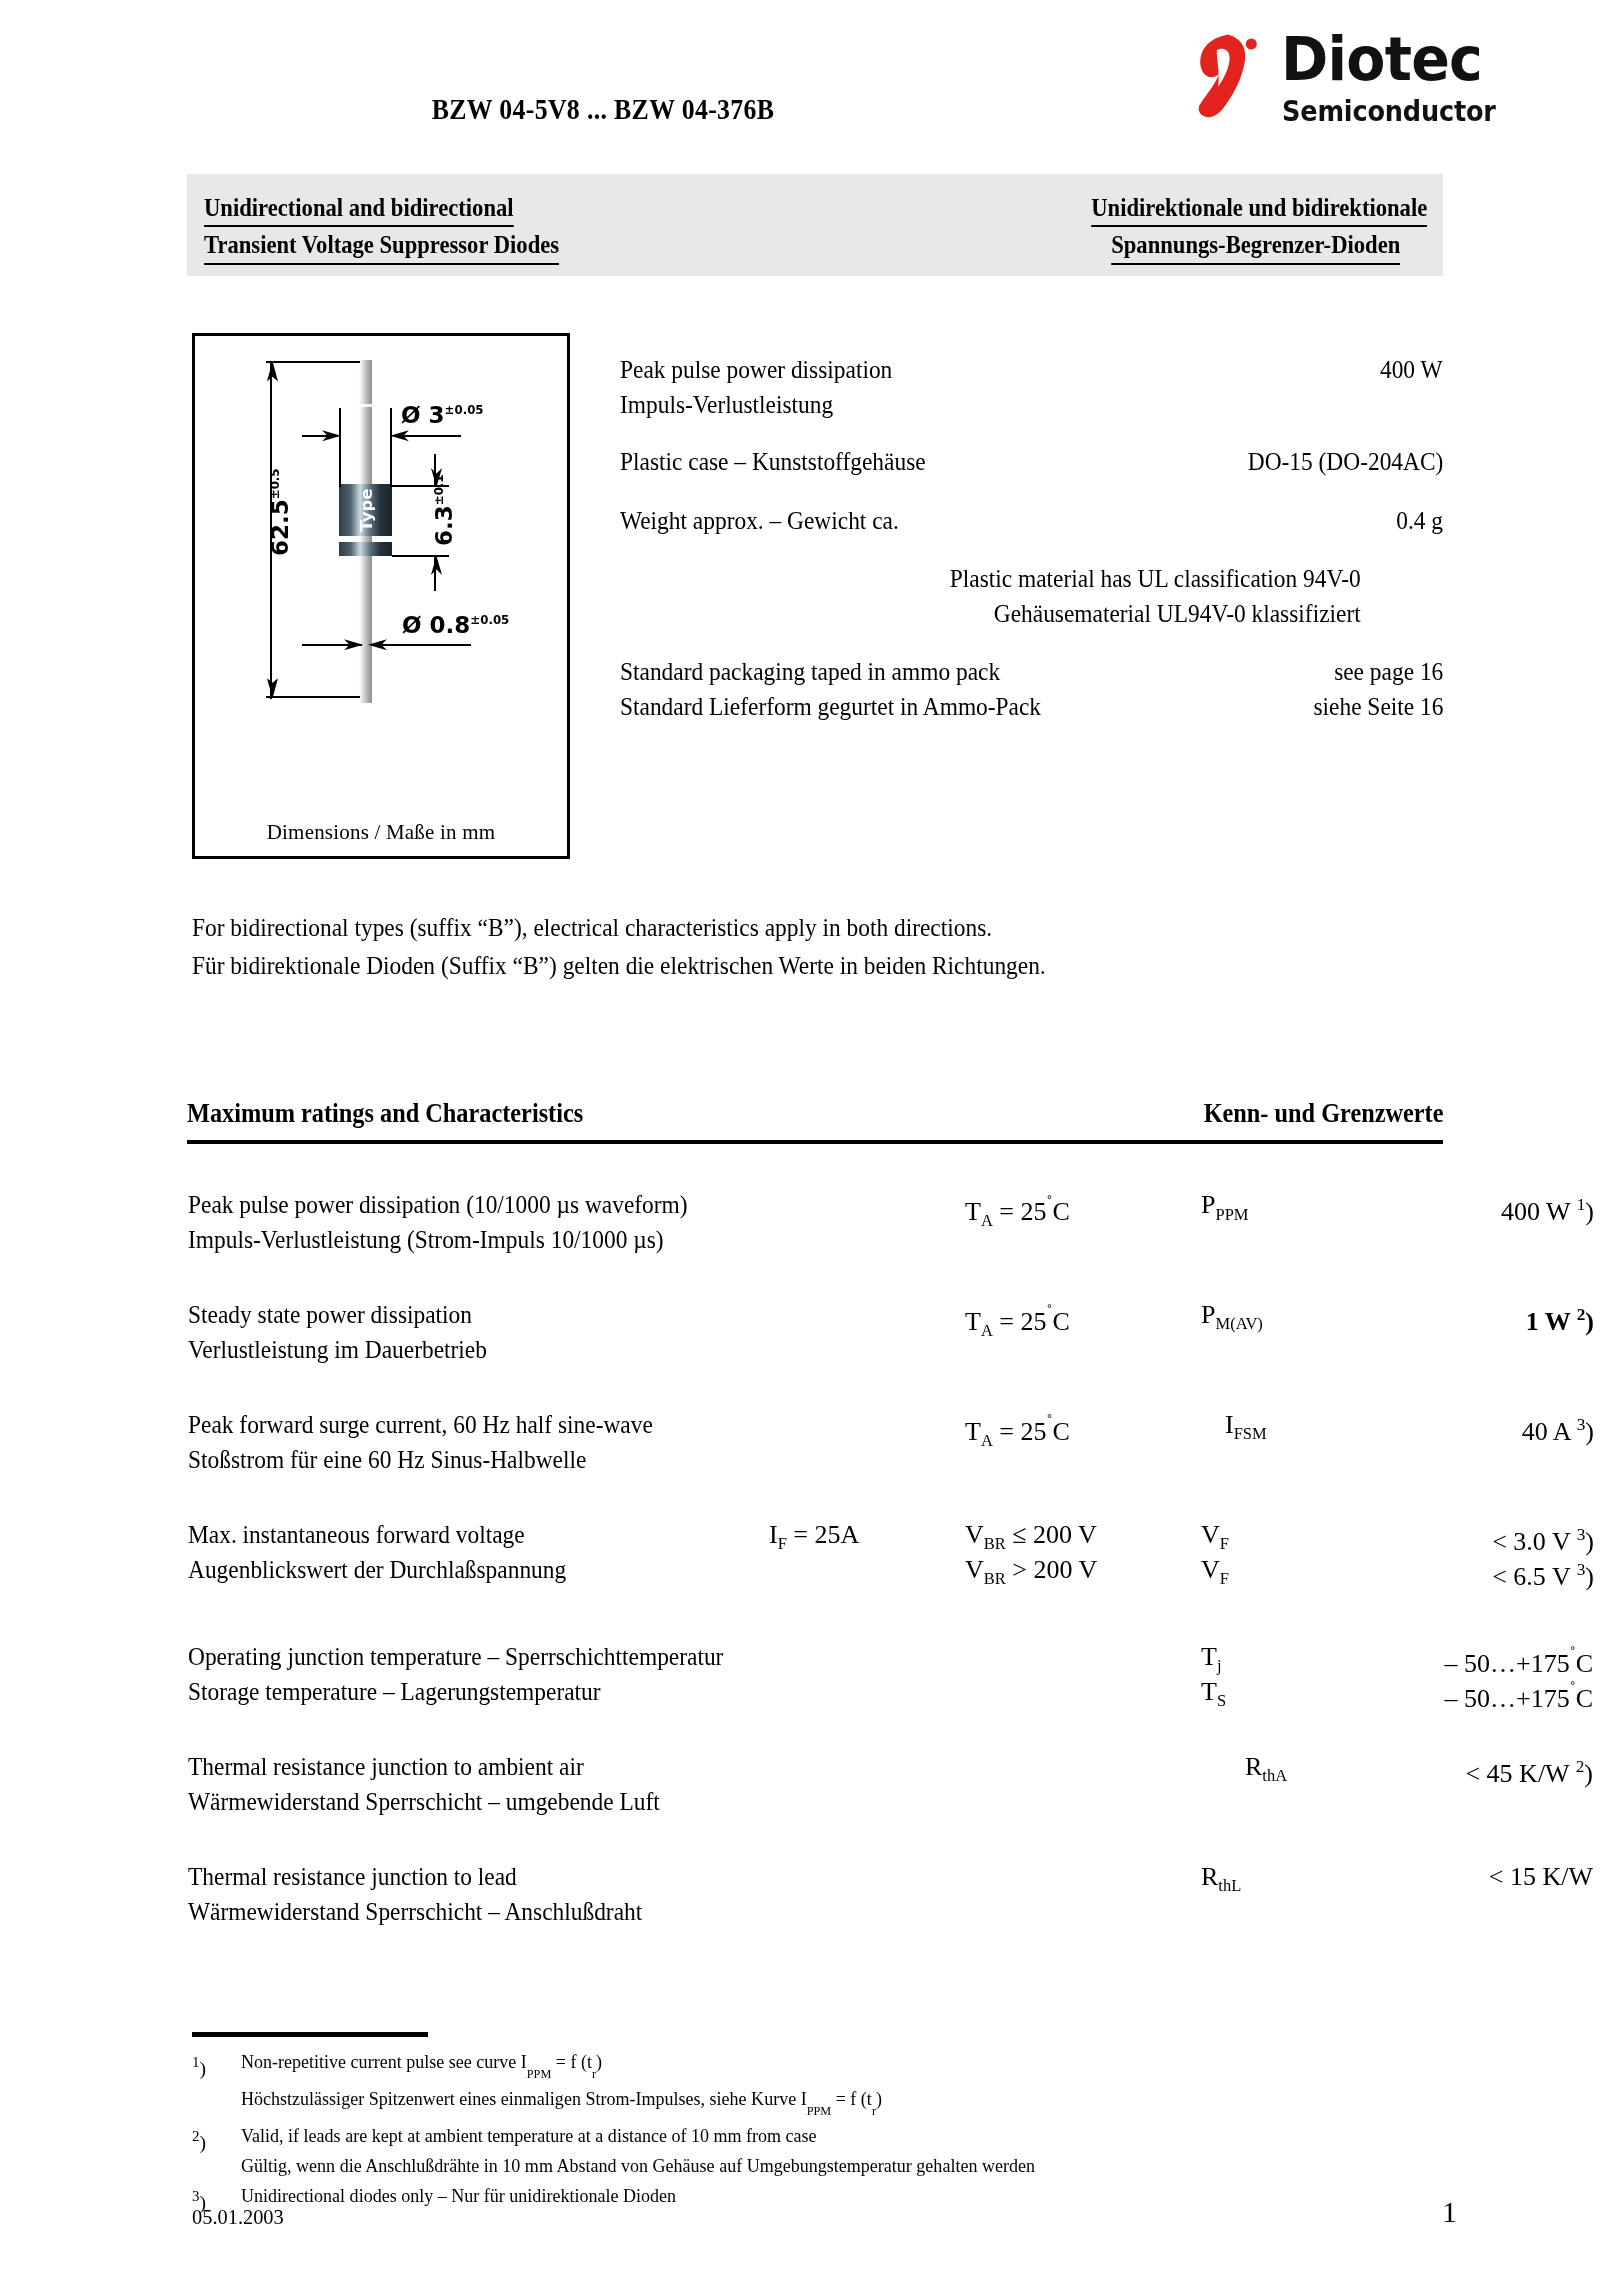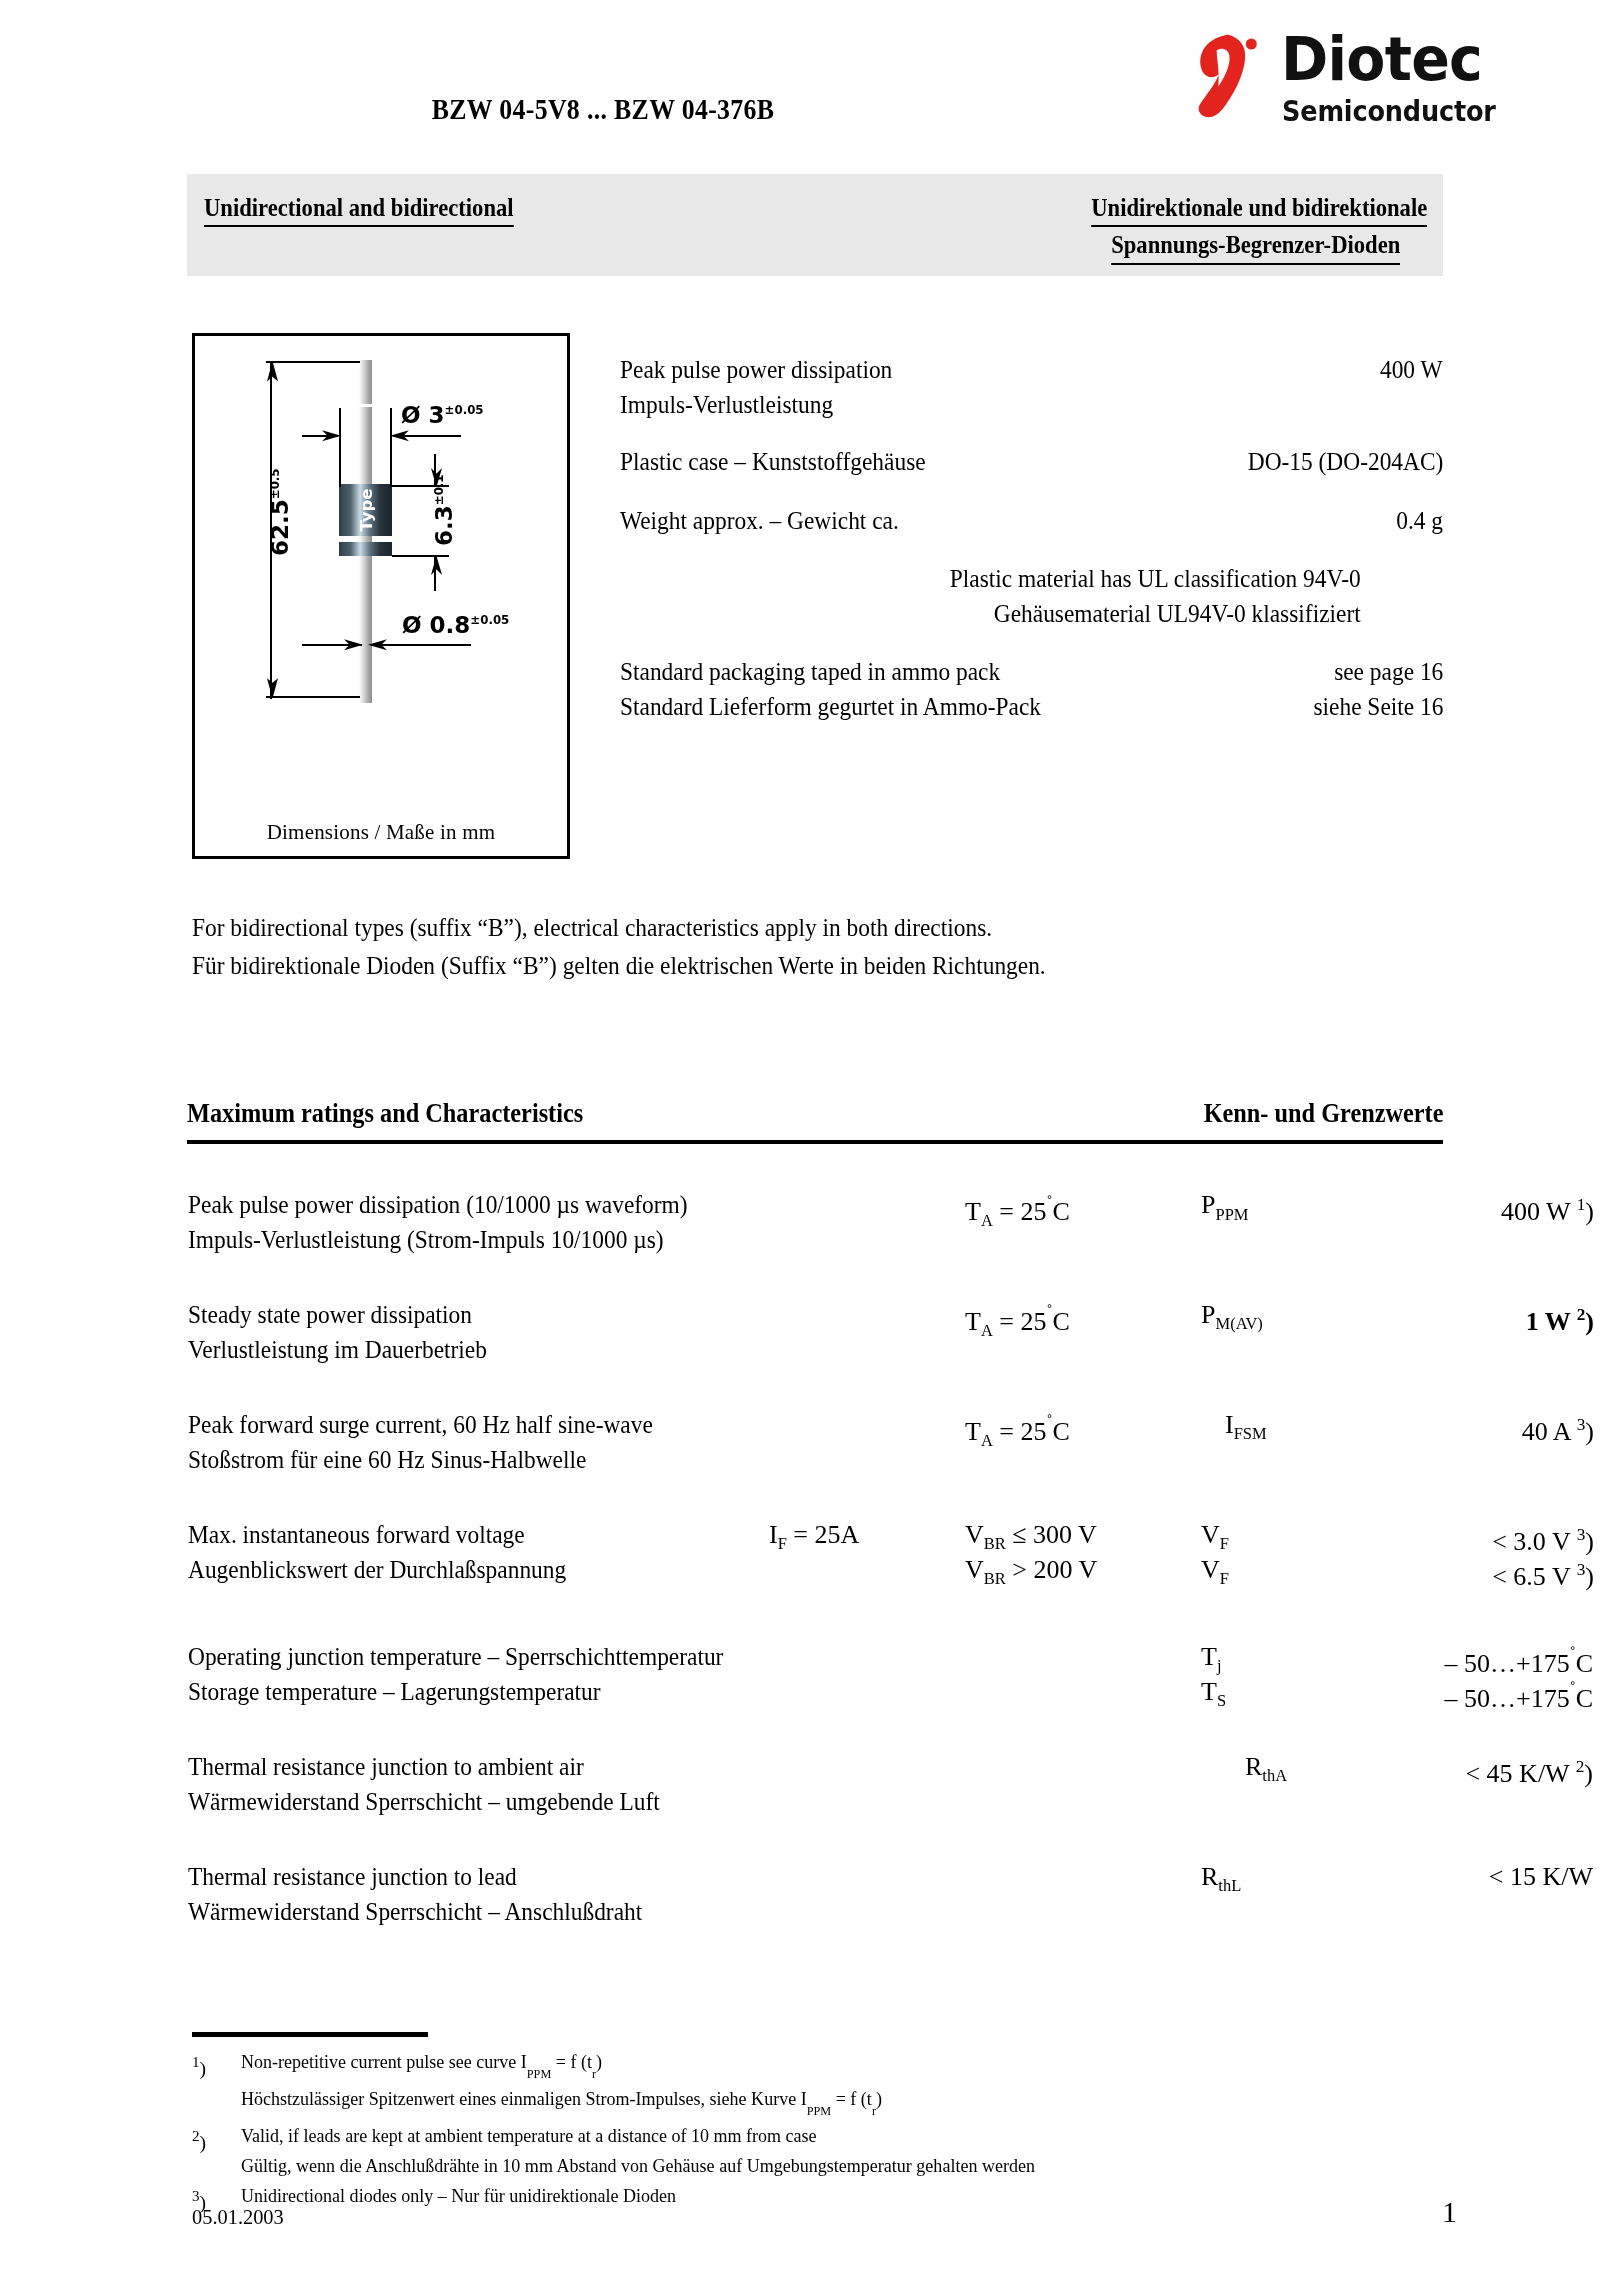--- a/index.html
+++ b/index.html
@@ -314,20 +314,21 @@
                M30 22 C36 18 44 20 46 28 C48 38 42 54 32 68 C34 50 30 34 30 22 Z" fill="#e3231e"></path>
       <circle cx="74" cy="14" r="7" fill="#e3231e"></circle>
     </svg>
     <div class="logo-word">Diotec</div>
     <div class="logo-sub">Semiconductor</div>
   </div>
 
   <div class="headband">
     <div class="hb-col hb-left">
       <div><span>Unidirectional and bidirectional</span></div>
+      <div><span>Transient Voltage Suppressor Diodes</span></div>
     </div>
     <div class="hb-col hb-right">
       <div><span>Unidirektionale und bidirektionale</span></div>
       <div><span>Spannungs-Begrenzer-Dioden</span></div>
     </div>
   </div>
 
   <div class="drawbox">
 
     <div class="lead lead-top"></div>
@@ -465,21 +466,21 @@
       <span class="cell" style="left:1013px; top:237px;margin-left:24px;"><span>I</span><sub>FSM</sub></span>
       <span class="cell" style="left:1170px; top:237px; width:236px; text-align:right;"><span>40 A</span> <sup>3</sup>)</span>
     </div>
 
     <div class="rrow">
       <span class="cell shrink" style="left:0; top:347px; max-width:550px;">Max. instantaneous forward voltage</span>
       <span class="cell shrink" style="left:0; top:382px; max-width:550px;">Augenblickswert der Durchlaßspannung</span>
 
       <span class="cell" style="left:581px; top:347px;"><span>I</span><sub>F</sub><span> = 25A</span></span>
 
-      <span class="cell" style="left:777px; top:347px;"><span>V</span><sub>BR</sub><span> ≤ 300 V</span></span>
+      <span class="cell" style="left:777px; top:347px;"><span>V</span><sub>BR</sub><span> ≤ 200 V</span></span>
       <span class="cell" style="left:1013px; top:347px;"><span>V</span><sub>F</sub></span>
       <span class="cell" style="left:1170px; top:347px; width:236px; text-align:right;"><span>&lt; 3.0 V</span> <sup>3</sup>)</span>
 
       <span class="cell" style="left:777px; top:382px;"><span>V</span><sub>BR</sub><span> &gt; 200 V</span></span>
       <span class="cell" style="left:1013px; top:382px;"><span>V</span><sub>F</sub></span>
       <span class="cell" style="left:1170px; top:382px; width:236px; text-align:right;"><span>&lt; 6.5 V</span> <sup>3</sup>)</span>
     </div>
 
     <div class="rrow">
       <span class="cell shrink" style="left:0; top:469px; max-width:903px;">Operating junction temperature – Sperrschichttemperatur</span>

